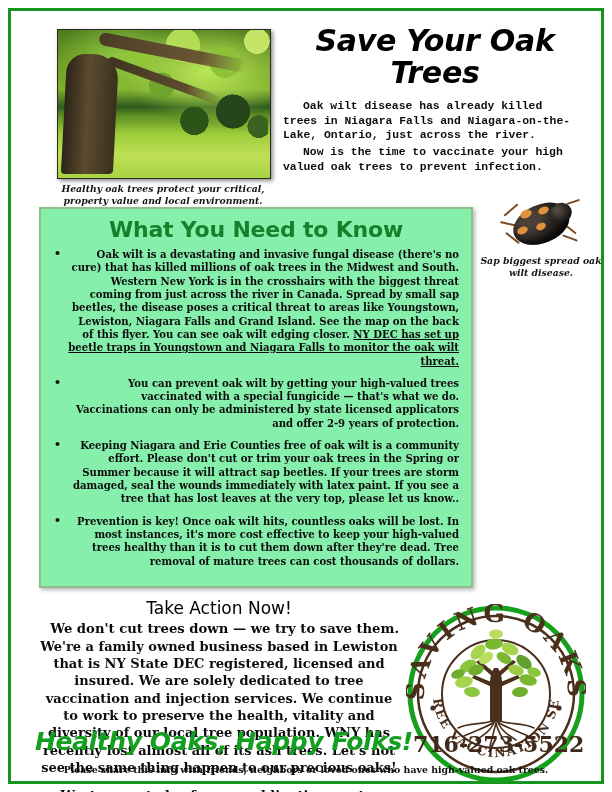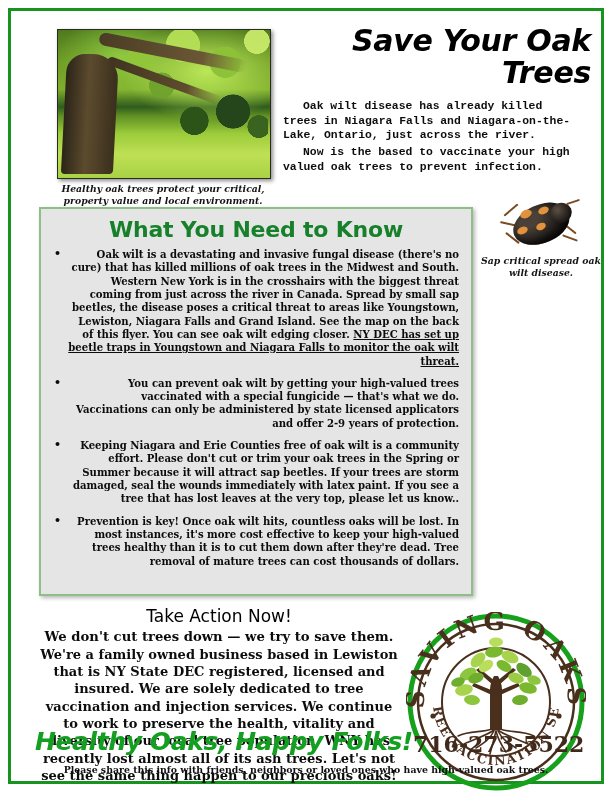--- a/index.html
+++ b/index.html
@@ -91,21 +91,21 @@
     font-style:italic;font-weight:bold;
     font-size:9.3px;line-height:1.28;color:#141414;
   }
   .title-block{
     position:absolute;left:258px;top:8px;right:0;
   }
   .main-title{
     font-family:"DejaVu Sans", sans-serif;
     font-weight:bold;font-style:italic;
     font-size:30px;line-height:1.05;
-    text-align:right;color:#000;
+    text-align:center;color:#000;
     letter-spacing:-.3px;
   }
   .sub-title{
     font-family:"DejaVu Sans", sans-serif;
     font-weight:bold;font-style:italic;
     font-size:20px;line-height:1.25;
     text-align:center;color:#000;margin-top:2px;
   }
   .intro{
     margin-top:11px;
@@ -151,21 +151,21 @@
     margin-top:4px;
     font-family:"DejaVu Serif", serif;
     font-style:italic;font-weight:bold;
     font-size:9.3px;line-height:1.3;color:#141414;
   }
   
   .know-box{
     position:relative;
     margin:0 18px 0 18px;
     border:2px solid #8fbf88;
-    background:#e5e5e5;
+    background:#86efac;
     box-shadow:2px 2px 4px rgba(0,0,0,.28);
     padding:4px 12px 10px 12px;
     box-sizing:border-box;
     width:434px;
     min-height:306px;
   }
   .know-title{
     text-align:center;
     font-family:"DejaVu Sans", sans-serif;
     font-weight:bold;font-size:22px;
@@ -177,21 +177,21 @@
   }
   ul.bullets li{
     position:relative;
     padding-left:14px;
     margin-bottom:9px;
     font-family:"DejaVu Serif", serif;
     font-weight:bold;
     font-size:10.1px;line-height:1.32;
     color:#0c0c0c;text-align:right;
   }
-  ul.bullets li:last-child{margin-bottom:16px;}
+  ul.bullets li:last-child{margin-bottom:8px;}
   ul.bullets li:before{
     content:"\2022";
     position:absolute;left:1px;top:-1px;font-size:11px;
   }
   .u{text-decoration:underline;}
   
   .action{
     position:relative;
     margin-top:10px;
     height:240px;
@@ -201,20 +201,21 @@
   }
   .action-title{
     font-family:"DejaVu Sans", sans-serif;
     font-weight:normal;font-size:17px;color:#000;
     margin-bottom:3px;
   }
   .action-lead{
     font-family:"DejaVu Serif", serif;
     font-weight:bold;font-size:13.2px;color:#0b0b0b;
     margin-bottom:2px;
+    text-align:right;
   }
   .action-body{
     font-family:"DejaVu Serif", serif;
     font-weight:bold;font-size:13px;line-height:1.33;color:#0d0d0d;
   }
   .contact{
     margin-top:11px;
     font-family:"DejaVu Serif", serif;
     font-weight:bold;font-size:13px;line-height:1.45;color:#0b0b0b;
   }
@@ -265,41 +266,41 @@
         <div class="trunk"></div>
       </div>
     </div>
 
     <div class="photo-caption">Healthy oak trees protect your critical, property value and local environment.</div>
 
     <div class="title-block">
       <div class="main-title">Save Your Oak Trees</div>
       <div class="intro">
         <p>Oak wilt disease has already killed trees in Niagara Falls and Niagara-on-the-Lake, Ontario, just across the river.</p>
-        <p>Now is the based to vaccinate your high valued oak trees to prevent infection.</p>
+        <p>Now is the time to vaccinate your high valued oak trees to prevent infection.</p>
       </div>
     </div>
   </div>
 
   <div class="beetle-wrap">
     <div class="beetle">
       <div class="leg l1"></div>
       <div class="leg l2"></div>
       <div class="leg l3"></div>
       <div class="leg l4"></div>
       <div class="leg l5"></div>
       <div class="leg ant"></div>
       <div class="body"></div>
       <div class="head"></div>
       <div class="sp s1"></div>
       <div class="sp s2"></div>
       <div class="sp s3"></div>
       <div class="sp s4"></div>
     </div>
-    <div class="beetle-caption">Sap critical spread oak wilt disease.</div>
+    <div class="beetle-caption">Sap biggest spread oak wilt disease.</div>
   </div>
 
   <div class="know-box">
     <div class="know-title">What You Need to Know</div>
     <ul class="bullets">
       <li>
         <span>Oak wilt is a devastating and invasive fungal disease (there's no cure) that has killed millions of oak trees in the Midwest and South.  Western New York is in the crosshairs with the biggest threat coming from just across the river in Canada.  Spread by small sap beetles, the disease poses a critical threat to areas like Youngstown, Lewiston, Niagara Falls and Grand Island.  See the map on the back of this flyer.  You can see oak wilt edging closer.  </span><span class="u">NY DEC has set up beetle traps in Youngstown and Niagara Falls to monitor the oak wilt threat.</span>
       </li>
       <li>
         <span>You can prevent oak wilt by getting your high-valued trees vaccinated with a special fungicide — that's what we do.  Vaccinations can only be administered by state licensed applicators and offer 2-9 years of protection.</span>

